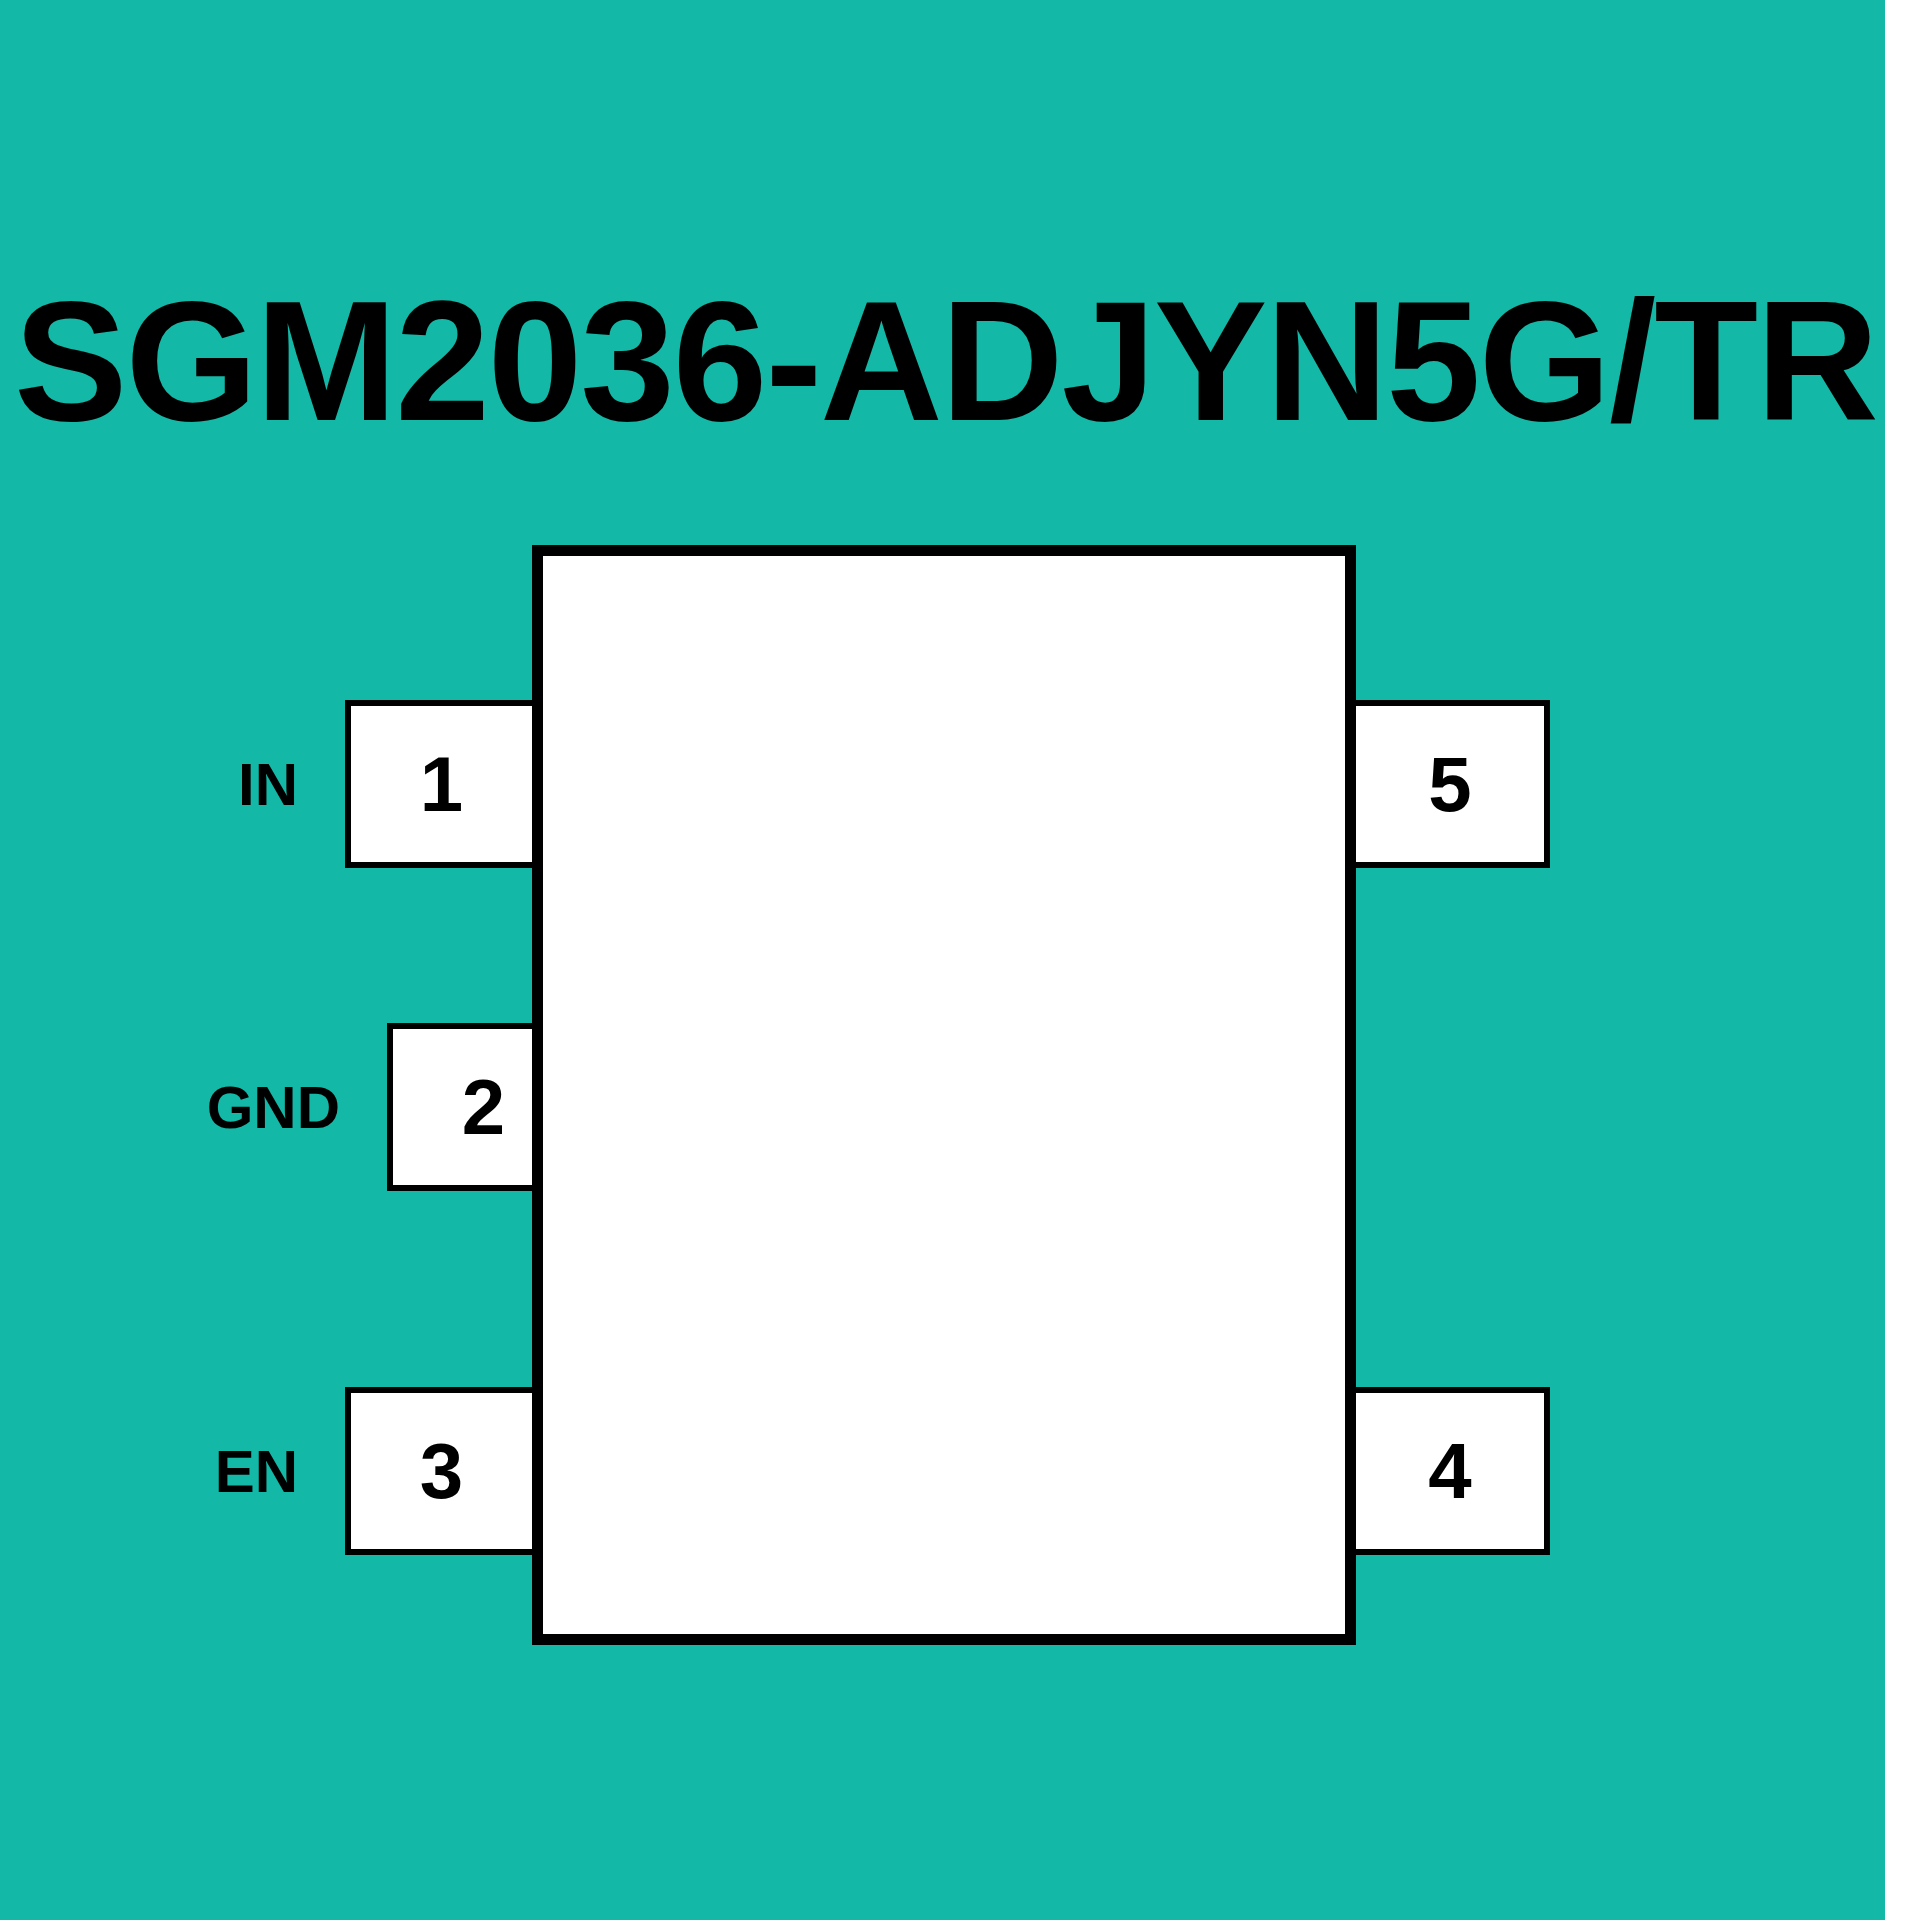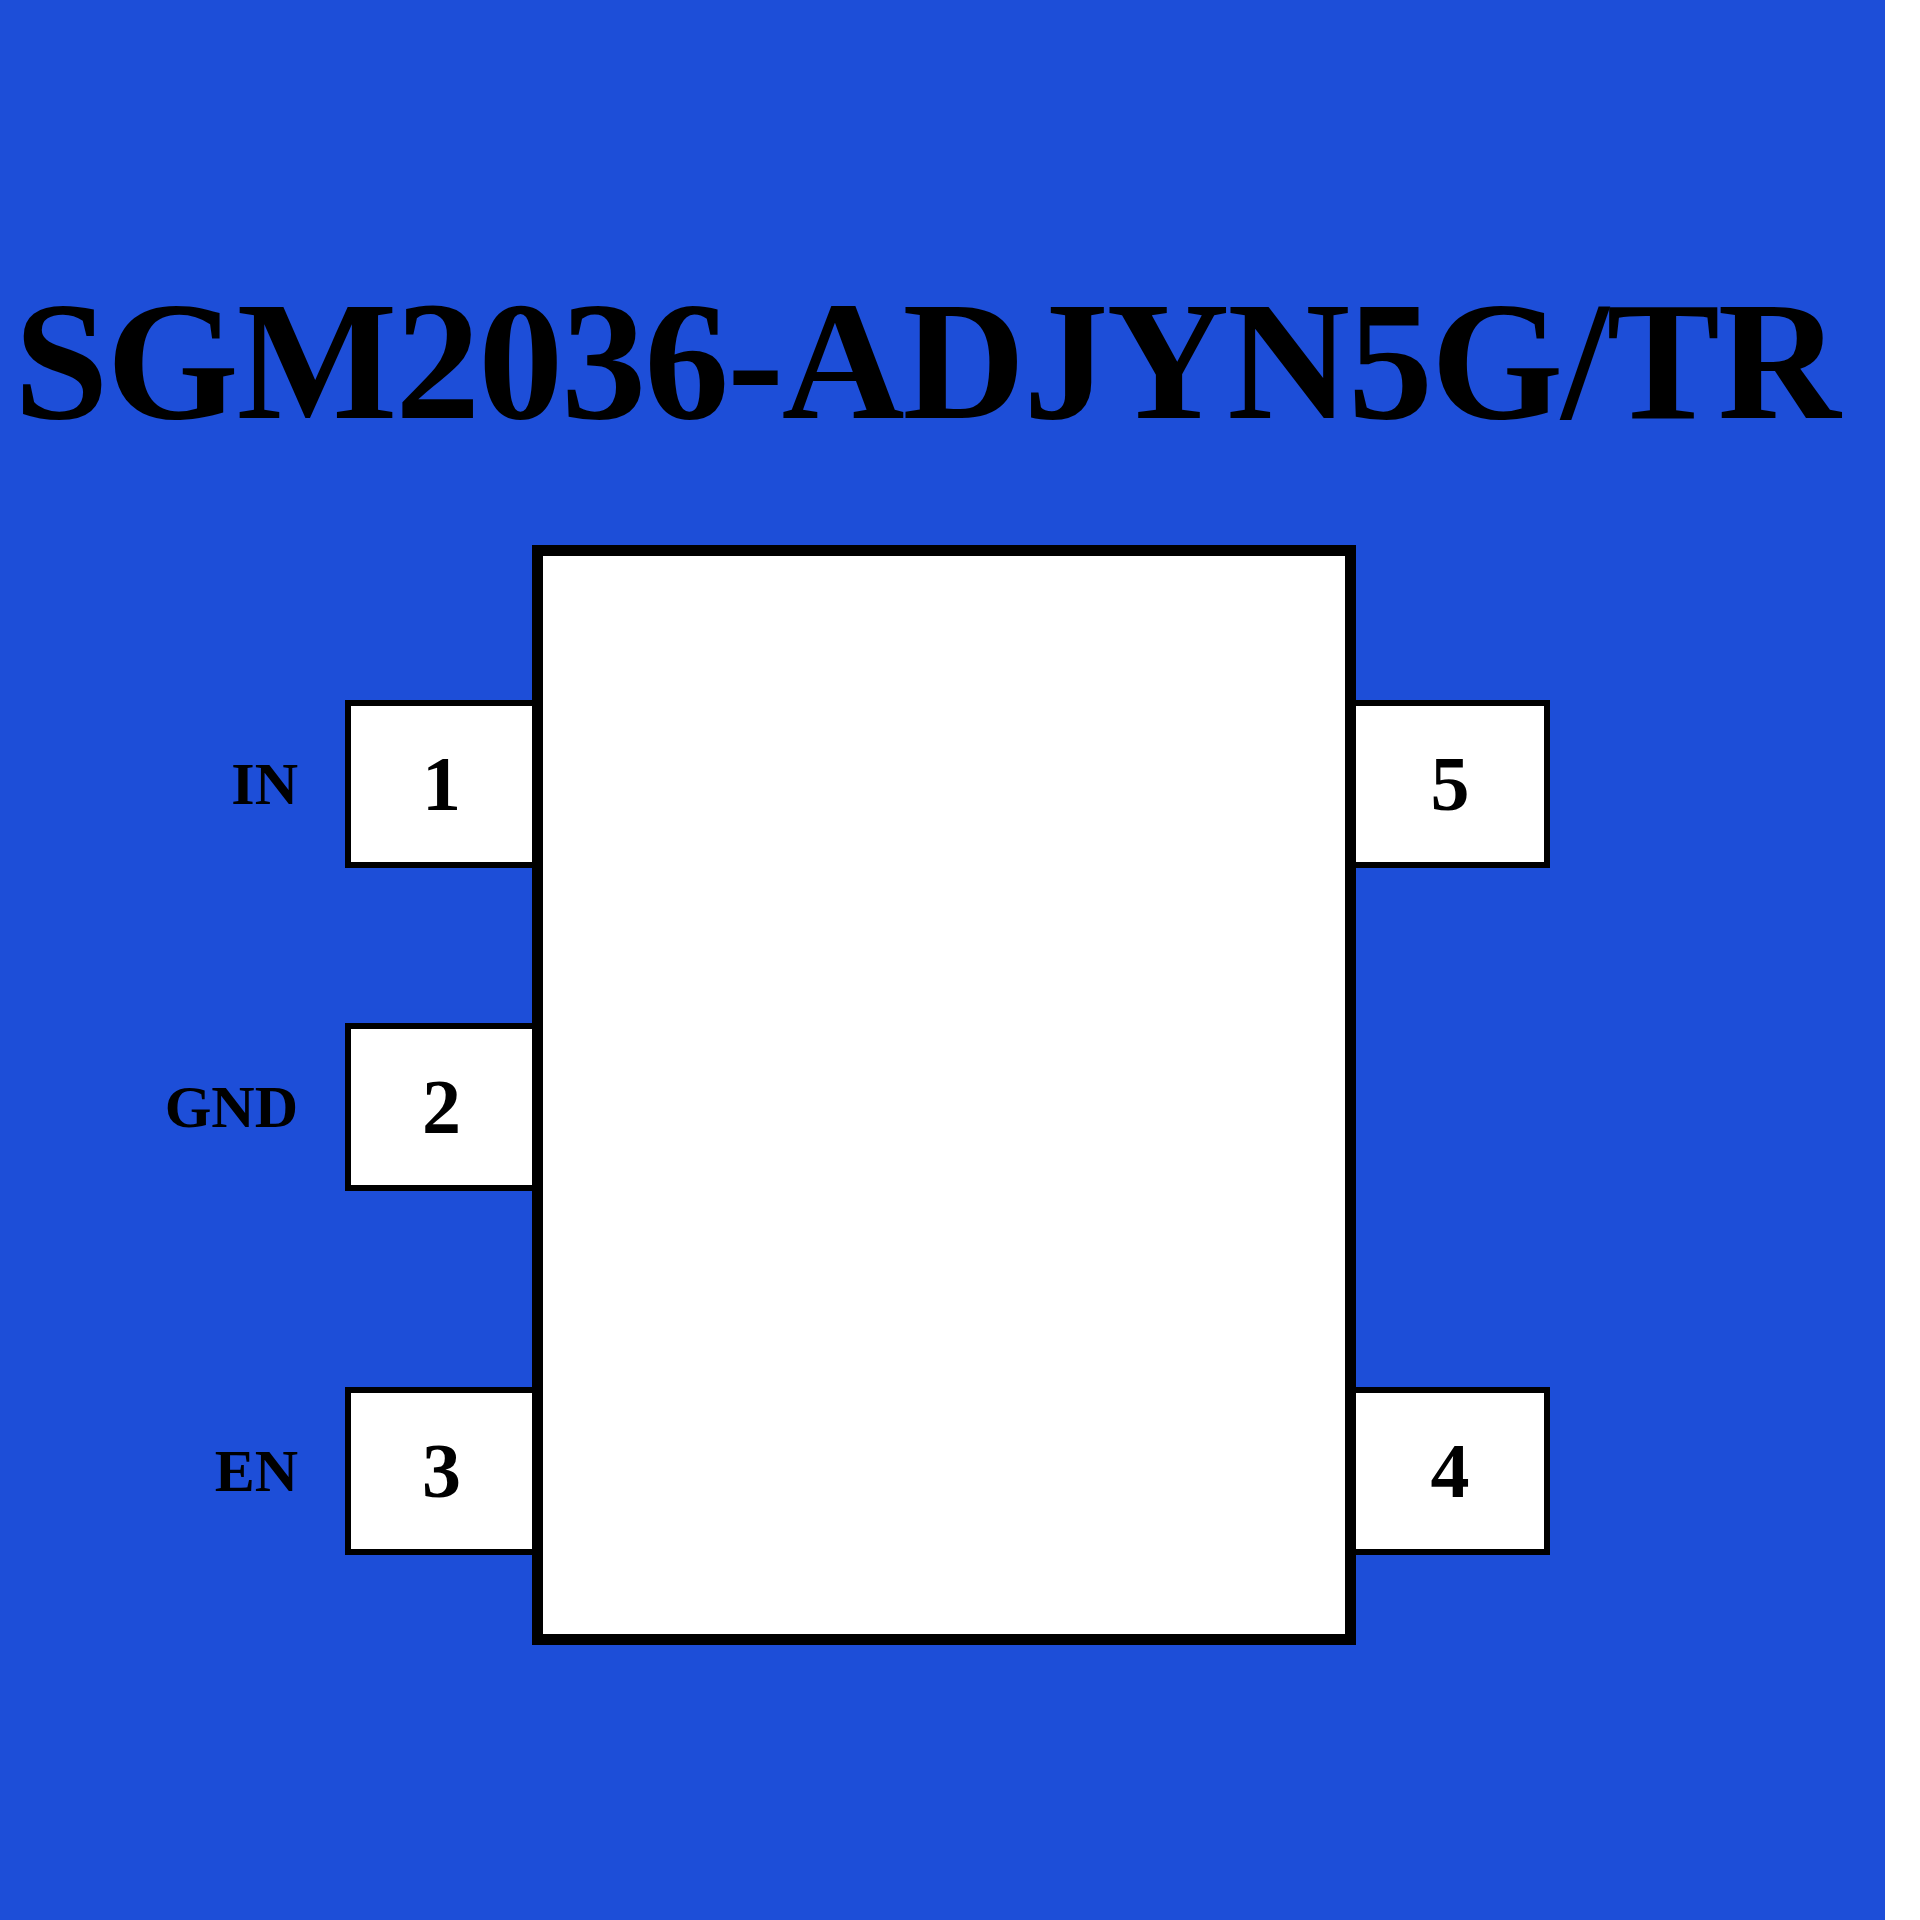--- a/index.html
+++ b/index.html
@@ -4,23 +4,23 @@
 <style>
   html, body {
     margin: 0;
     padding: 0;
     background: #ffffff;
   }
   #canvas {
     position: relative;
     width: 1885px;
     height: 1920px;
-    background: #1d4ed8;
+    background: #14b8a6;
     overflow: hidden;
-    font-family: Liberation Serif, serif;
+    font-family: Liberation Sans, sans-serif;
     color: #000000;
   }
   
   .title {
     position: absolute;
     left: 14px;
     top: 276px;
     font-size: 170px;
     font-weight: 700;
     letter-spacing: -2px;
@@ -49,21 +49,21 @@
     display: flex;
     align-items: center;
     justify-content: center;
     font-size: 78px;
     font-weight: 700;
     z-index: 1;
   }
   .pin-left  { left: 345px;  width: 193px; height: 168px; }
   .pin-right { left: 1350px; width: 200px; height: 168px; }
   .row-1 { top: 700px; }
-  .row-2 { top: 1023px; }
+  .row-2 { top: 1023px; margin-left: 42px; }
   .row-3 { top: 1387px; }
   
   .pin-label {
     position: absolute;
     height: 168px;
     display: flex;
     align-items: center;
     font-size: 60px;
     font-weight: 700;
     z-index: 3;

